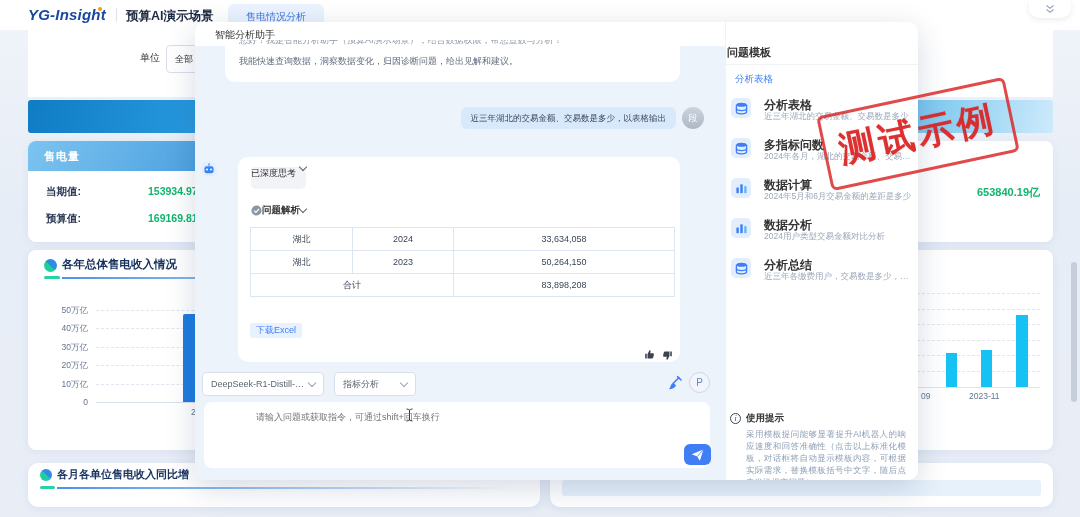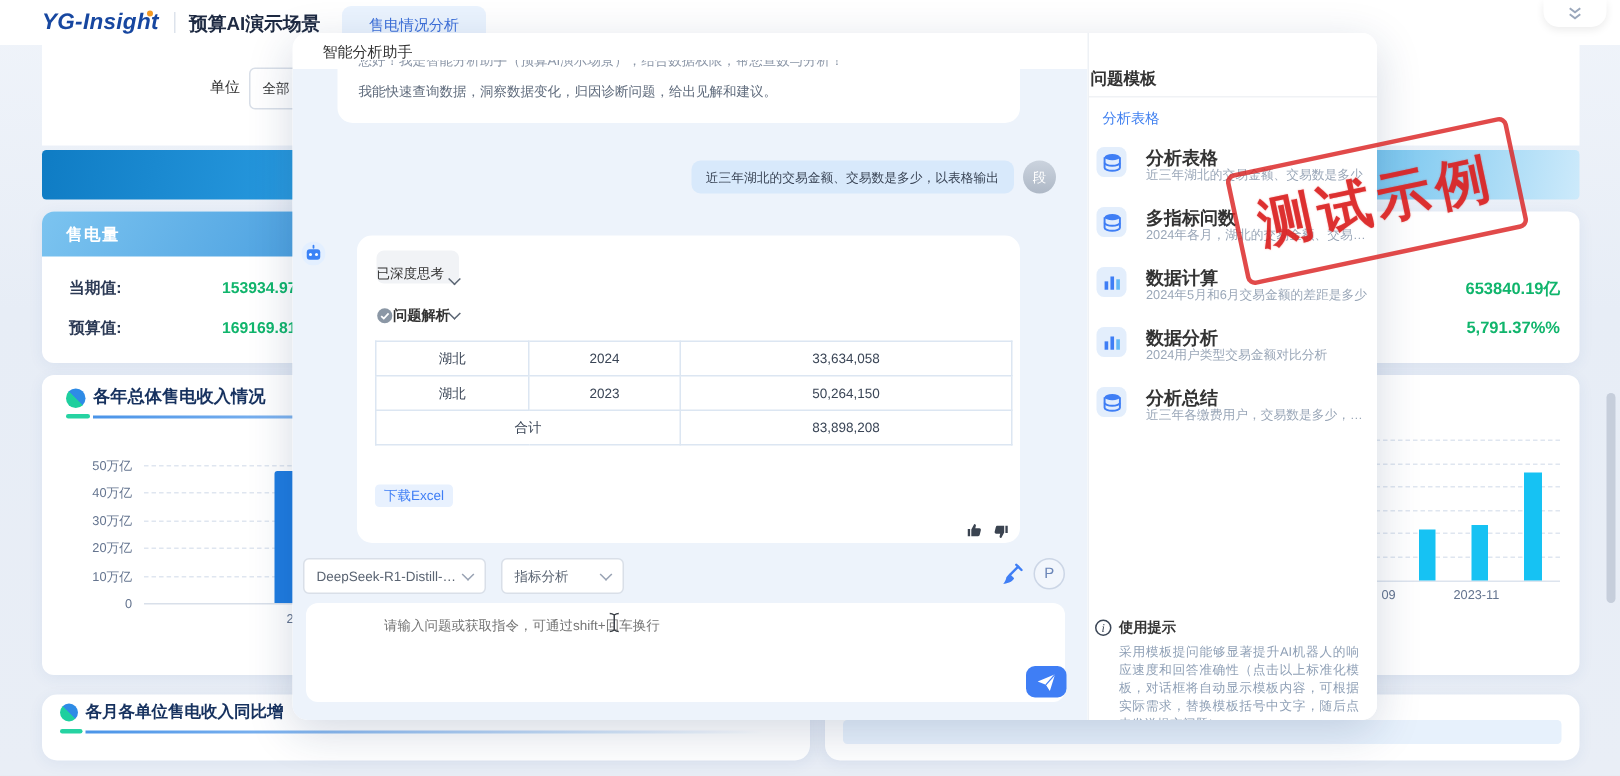--- a/index.html
+++ b/index.html
@@ -73,21 +73,20 @@
       <span style="margin-left:16px;font-size:11px;font-weight:bold;color:#fff;letter-spacing:1px;">售电量</span>
     </div>
   </div>
   <div class="abs" style="left:46px;top:185px;font-size:10.5px;font-weight:bold;color:#2c3a55;">当期值:</div>
   <div class="abs green" style="left:148px;top:185px;font-size:10.5px;">153934.97万</div>
   <div class="abs" style="left:46px;top:212px;font-size:10.5px;font-weight:bold;color:#2c3a55;">预算值:</div>
   <div class="abs green" style="left:148px;top:212px;font-size:10.5px;">169169.81万</div>
 
   <div class="abs card" style="left:550px;top:141px;width:503px;height:101px;"></div>
   <div class="abs green" style="left:800px;top:185px;width:240px;text-align:right;font-size:11px;">653840.19亿</div>
-  <div class="abs green" style="left:800px;top:213px;width:240px;text-align:right;font-size:11px;">5,791.37%%</div>
 
   <div class="abs card" style="left:28px;top:250px;width:512px;height:200px;"></div>
   <div class="abs ttcircle" style="left:44px;top:259px;width:13px;height:13px;"></div>
   <div class="abs" style="left:62px;top:257px;font-size:11.5px;font-weight:bold;color:#17325f;">各年总体售电收入情况</div>
   <div class="abs underline-teal" style="left:44px;top:276px;width:16px;"></div>
   <div class="abs underline-blue" style="left:62px;top:277px;width:452px;"></div>
 
   <div class="abs tick" style="left:32px;top:305px;">50万亿</div>
   <div class="abs tick" style="left:32px;top:323px;">40万亿</div>
   <div class="abs tick" style="left:32px;top:342px;">30万亿</div>
@@ -154,21 +153,21 @@
       <svg width="16" height="16" viewBox="0 0 16 16">
         <circle cx="8" cy="8" r="8" fill="#e3efff"></circle>
         <rect x="3.5" y="5.2" width="9" height="7" rx="2" fill="#3b82f6"></rect>
         <circle cx="6" cy="8.6" r="1" fill="#fff"></circle>
           <circle cx="10" cy="8.6" r="1" fill="#fff"></circle>
         <rect x="7.4" y="2.2" width="1.2" height="2.6" rx="0.6" fill="#3b82f6"></rect>
       </svg>
     </div>
     <div class="abs" style="left:43px;top:135px;width:442px;height:205px;background:#fff;border-radius:10px;"></div>
 
-    <div class="abs" style="left:56px;top:145px;width:55px;height:22px;background:#f1f3f6;border-radius:5px;display:flex;align-items:flex-end;justify-content:center;gap:4px;cursor:pointer;">
+    <div class="abs" style="left:56px;top:145px;width:55px;height:22px;background:#f1f3f6;border-radius:5px;display:flex;align-items:flex-start;justify-content:center;gap:4px;cursor:pointer;">
       <span style="font-size:9px;color:#333;">已深度思考</span>
       <span class="chev" style="margin-top:-3px;border-color:#5a6472;"></span>
     </div>
 
     <div class="abs" style="left:56px;top:181px;height:14px;display:flex;align-items:center;gap:0;cursor:pointer;">
       <svg width="11" height="11" viewBox="0 0 12 12">
         <circle cx="6" cy="6" r="5.5" fill="#8b97a5"></circle>
         <path d="M3.4 6.2 L5.3 8 L8.8 4.2" stroke="#fff" stroke-width="1.3" fill="none"></path>
       </svg>
       <span style="font-size:9.5px;font-weight:bold;color:#333;">问题解析</span>

